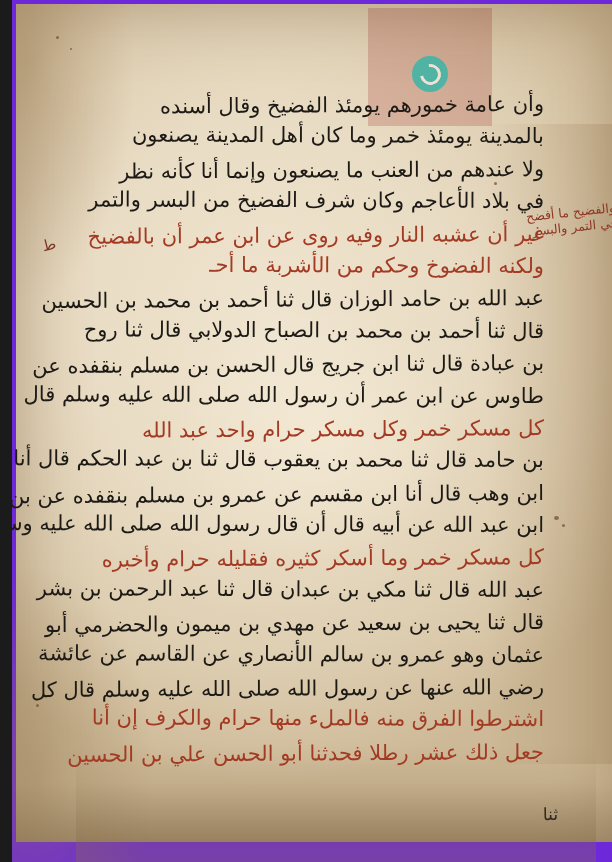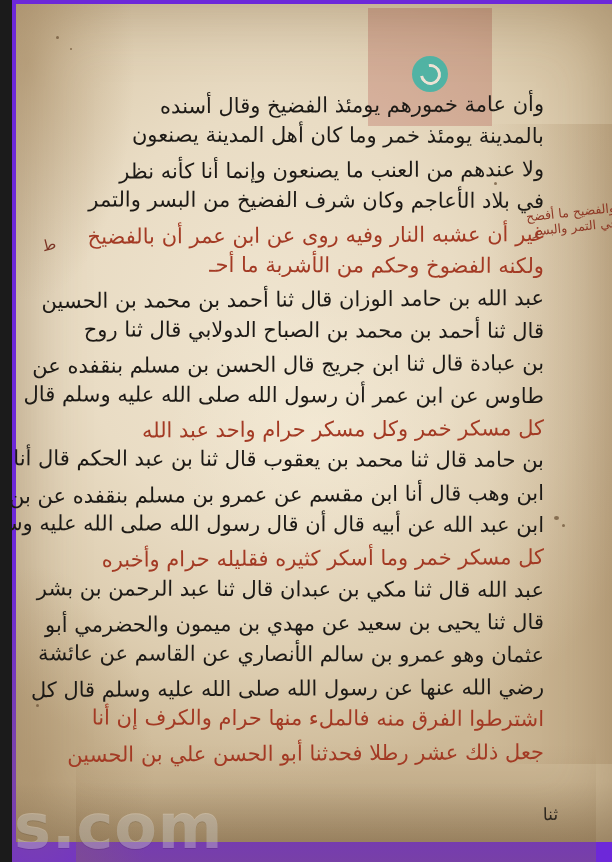--- a/index.html
+++ b/index.html
@@ -256,15 +256,14 @@
       <div class="note-line">في التمر والبسر</div>
     </div>
 
     <div id="margin-mark-left">ط</div>
 
     <div id="catchword">ثنا</div>
 
     <div id="bottom-shade"></div>
   </div>
 
-  <div id="site-watermark">s.com</div>
 
 </div>
 
 </body></html>

